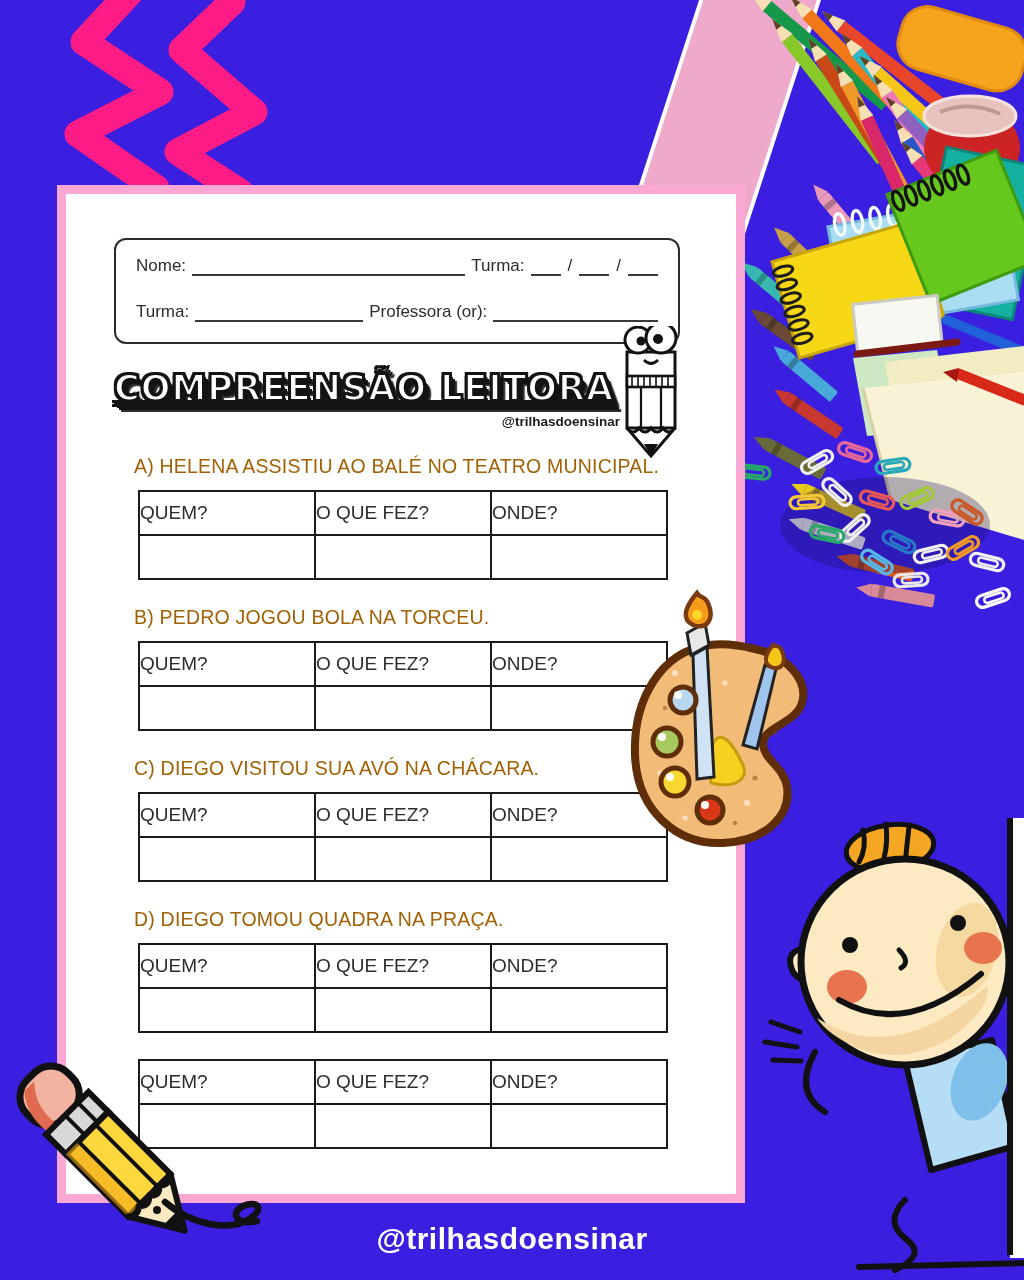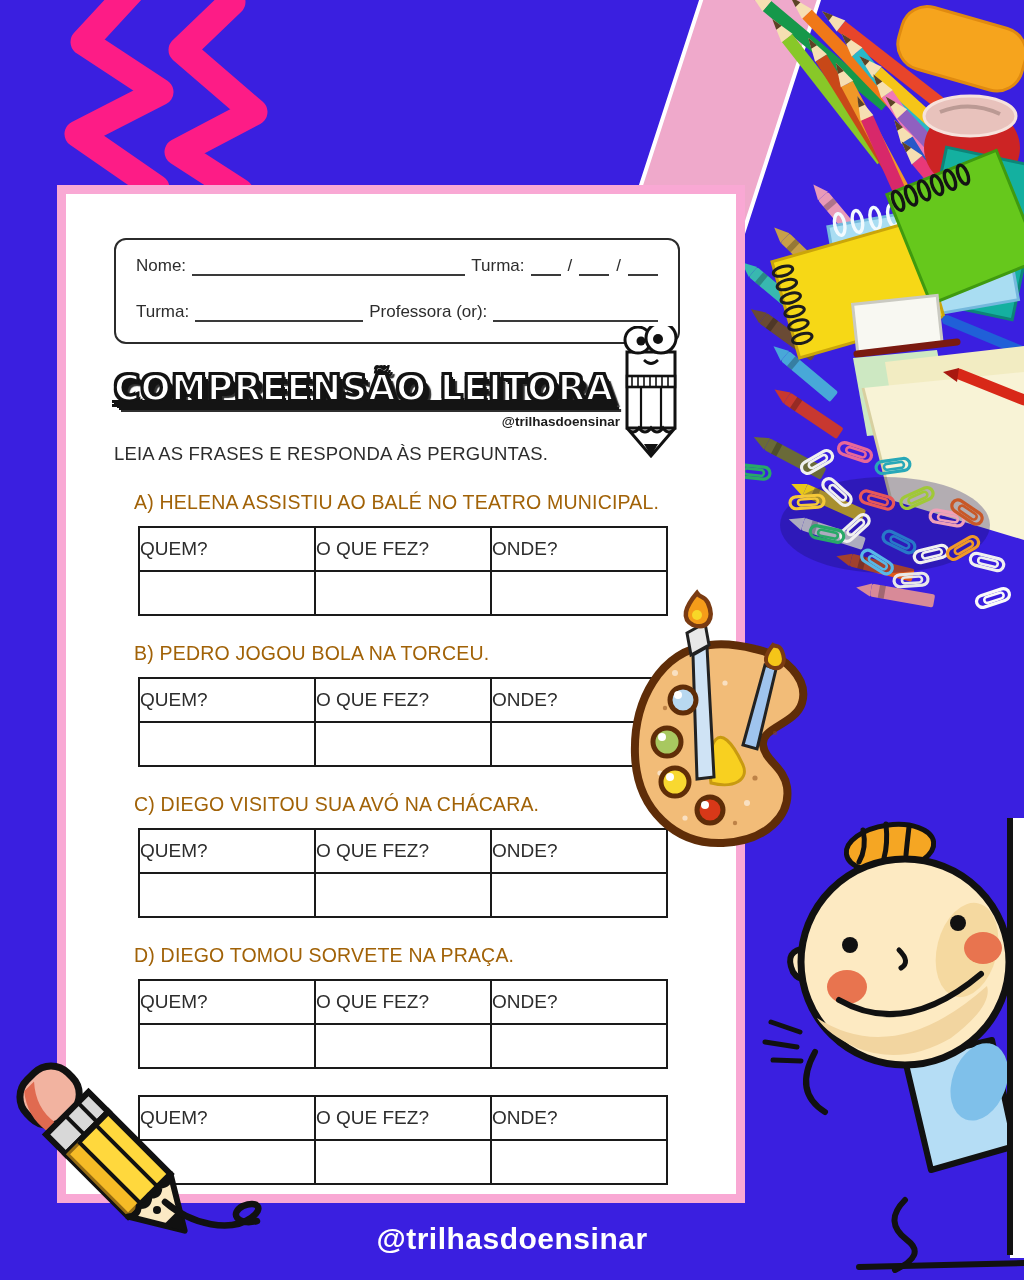--- a/index.html
+++ b/index.html
@@ -310,21 +310,20 @@
         <line x1="38" y1="50" x2="38" y2="61"></line>
           <line x1="44" y1="50" x2="44" y2="61"></line>
         <line x1="50" y1="50" x2="50" y2="61"></line>
       </g>
       <line x1="23" y1="61" x2="23" y2="102" stroke="#111" stroke-width="2.2"></line>
       <line x1="43" y1="61" x2="43" y2="102" stroke="#111" stroke-width="2.2"></line>
       <path d="M9 102 Q 15 110 21 102 Q 27 110 33 102 Q 39 110 45 102 Q 51 110 57 102 L 33 130 Z" fill="#ffffff" stroke="#111" stroke-width="3"></path>
       <polygon points="26,118 40,118 33,130" fill="#111"></polygon>
     </svg>
 
-    <div class="instruction">LEIA AS FRASES E RESPONDA ÀS PERGUNTAS.</div>
 
     <div class="section">
       <div class="sentence">A) HELENA ASSISTIU AO BALÉ NO TEATRO MUNICIPAL.</div>
       <table class="qa">
         <tbody>
             <tr>
           <td>QUEM?</td>
           <td>O QUE FEZ?</td>
           <td>ONDE?</td>
         </tr>
@@ -367,21 +366,21 @@
         <tr>
           <td class="ans"></td>
           <td class="ans"></td>
           <td class="ans"></td>
         </tr>
       </tbody>
         </table>
     </div>
 
     <div class="section">
-      <div class="sentence">D) DIEGO TOMOU SORVETE NA PRAÇA.</div>
+      <div class="sentence">D) DIEGO TOMOU QUADRA NA PRAÇA.</div>
       <table class="qa">
         <tbody>
             <tr>
           <td>QUEM?</td>
           <td>O QUE FEZ?</td>
           <td>ONDE?</td>
         </tr>
         <tr>
           <td class="ans"></td>
           <td class="ans"></td>

